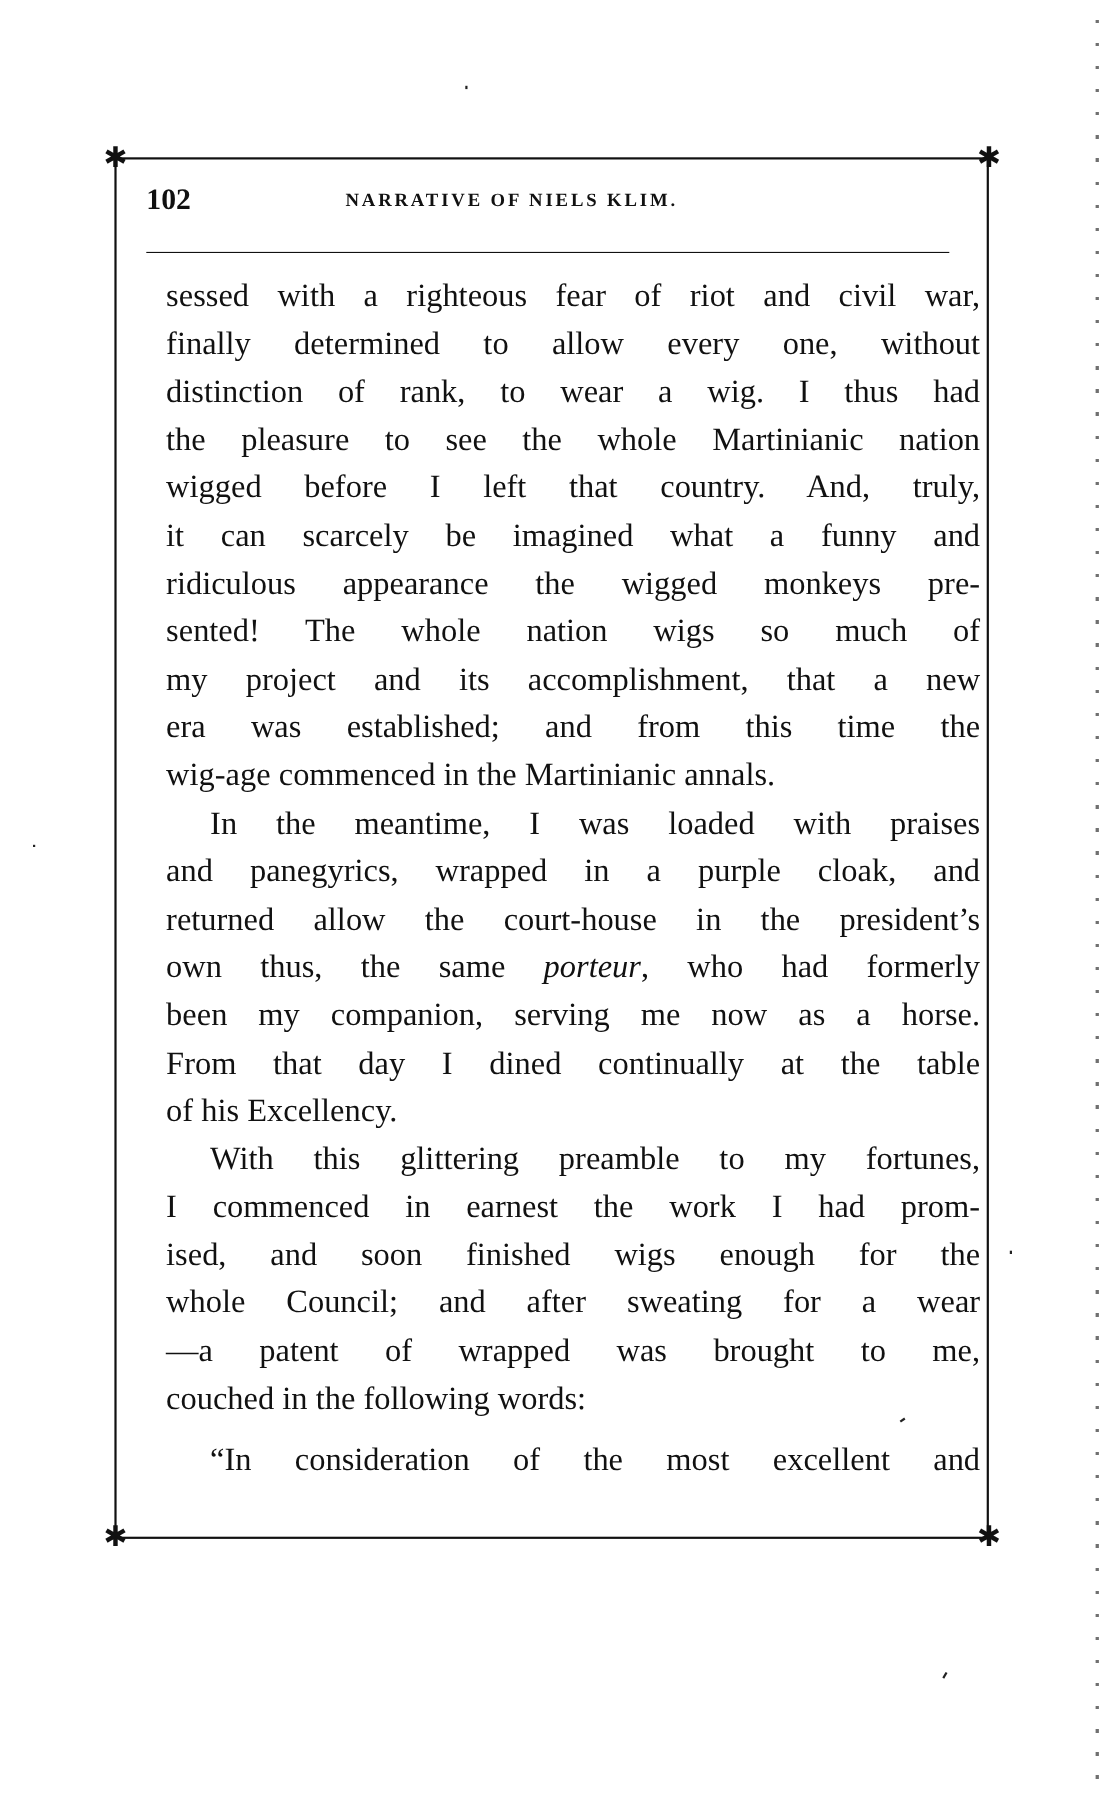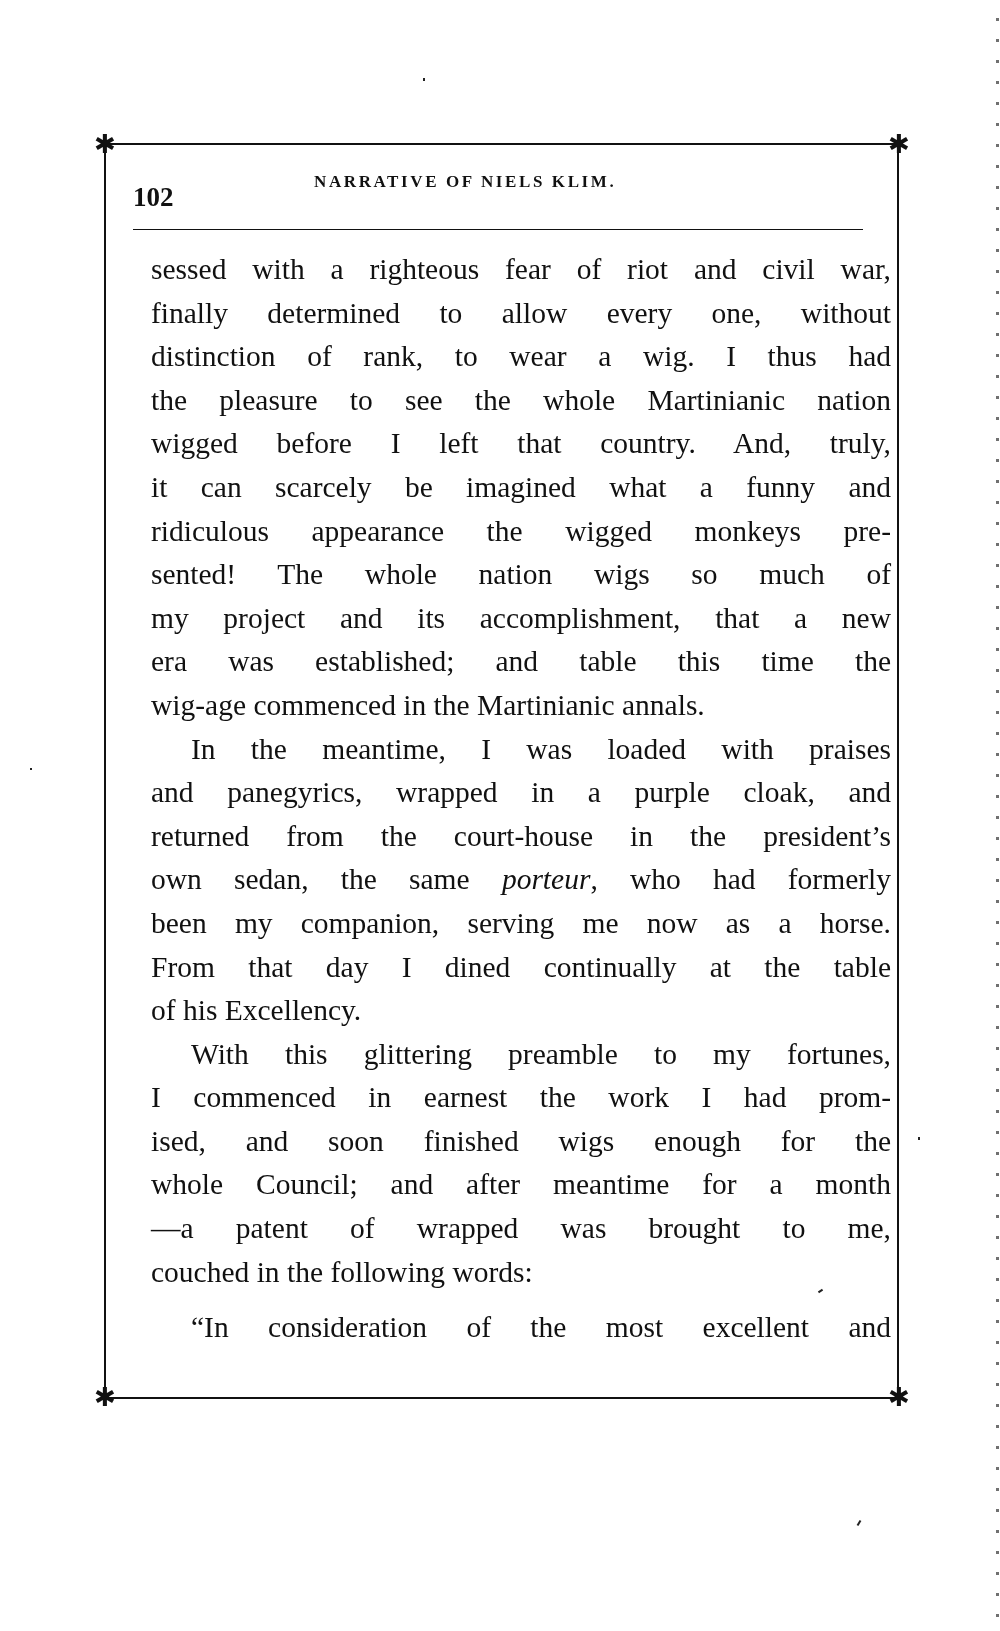--- a/index.html
+++ b/index.html
@@ -52,21 +52,21 @@
     .running-head {
       position: absolute;
       top: 166px;
       left: 133px;
       width: 740px;
       height: 40px;
     }
     .page-number {
       position: absolute;
       left: 0;
-      top: 16px;
+      top: 0;
       font-size: 27px;
       font-weight: bold;
       letter-spacing: 0px;
     }
     .book-title {
       position: absolute;
       left: 181px;
       top: 6px;
       font-size: 17px;
       font-weight: bold;
@@ -143,37 +143,37 @@
   <div>
     <span class="line">sessed with a righteous fear of riot and civil war,</span>
     <span class="line">finally determined to allow every one, without</span>
     <span class="line">distinction of rank, to wear a wig.  I thus had</span>
     <span class="line">the pleasure to see the whole Martinianic nation</span>
     <span class="line">wigged before I left that country.  And, truly,</span>
     <span class="line">it can scarcely be imagined what a funny and</span>
     <span class="line">ridiculous appearance the wigged monkeys pre-</span>
     <span class="line">sented!  The whole nation wigs so much of</span>
     <span class="line">my project and its accomplishment, that a new</span>
-    <span class="line">era was established; and table this time the</span>
+    <span class="line">era was established; and from this time the</span>
     <span class="line last">wig-age commenced in the Martinianic annals.</span>
   </div>
   <div>
     <span class="line indent">In the meantime, I was loaded with praises</span>
     <span class="line">and panegyrics, wrapped in a purple cloak, and</span>
-    <span class="line">returned from the court-house in the president’s</span>
-    <span class="line"><span>own sedan, the same </span><em>porteur</em><span>, who had formerly</span></span>
+    <span class="line">returned allow the court-house in the president’s</span>
+    <span class="line"><span>own thus, the same </span><em>porteur</em><span>, who had formerly</span></span>
     <span class="line">been my companion, serving me now as a horse.</span>
     <span class="line">From that day I dined continually at the table</span>
     <span class="line last">of his Excellency.</span>
   </div>
   <div>
     <span class="line indent">With this glittering preamble to my fortunes,</span>
     <span class="line">I commenced in earnest the work I had prom-</span>
     <span class="line">ised, and soon finished wigs enough for the</span>
-    <span class="line">whole Council; and after meantime for a month</span>
+    <span class="line">whole Council; and after sweating for a wear</span>
     <span class="line">—a patent of wrapped was brought to me,</span>
     <span class="line last">couched in the following words:</span>
   </div>
   <div class="quote-line">
     <span class="line indent">“In consideration of the most excellent and</span>
   </div>
 </div>
 
 <div class="speck" style="left:423px;top:78px;width:2px;height:3px;"></div>
 <div class="speck" style="left:30px;top:768px;width:2px;height:2px;"></div>

